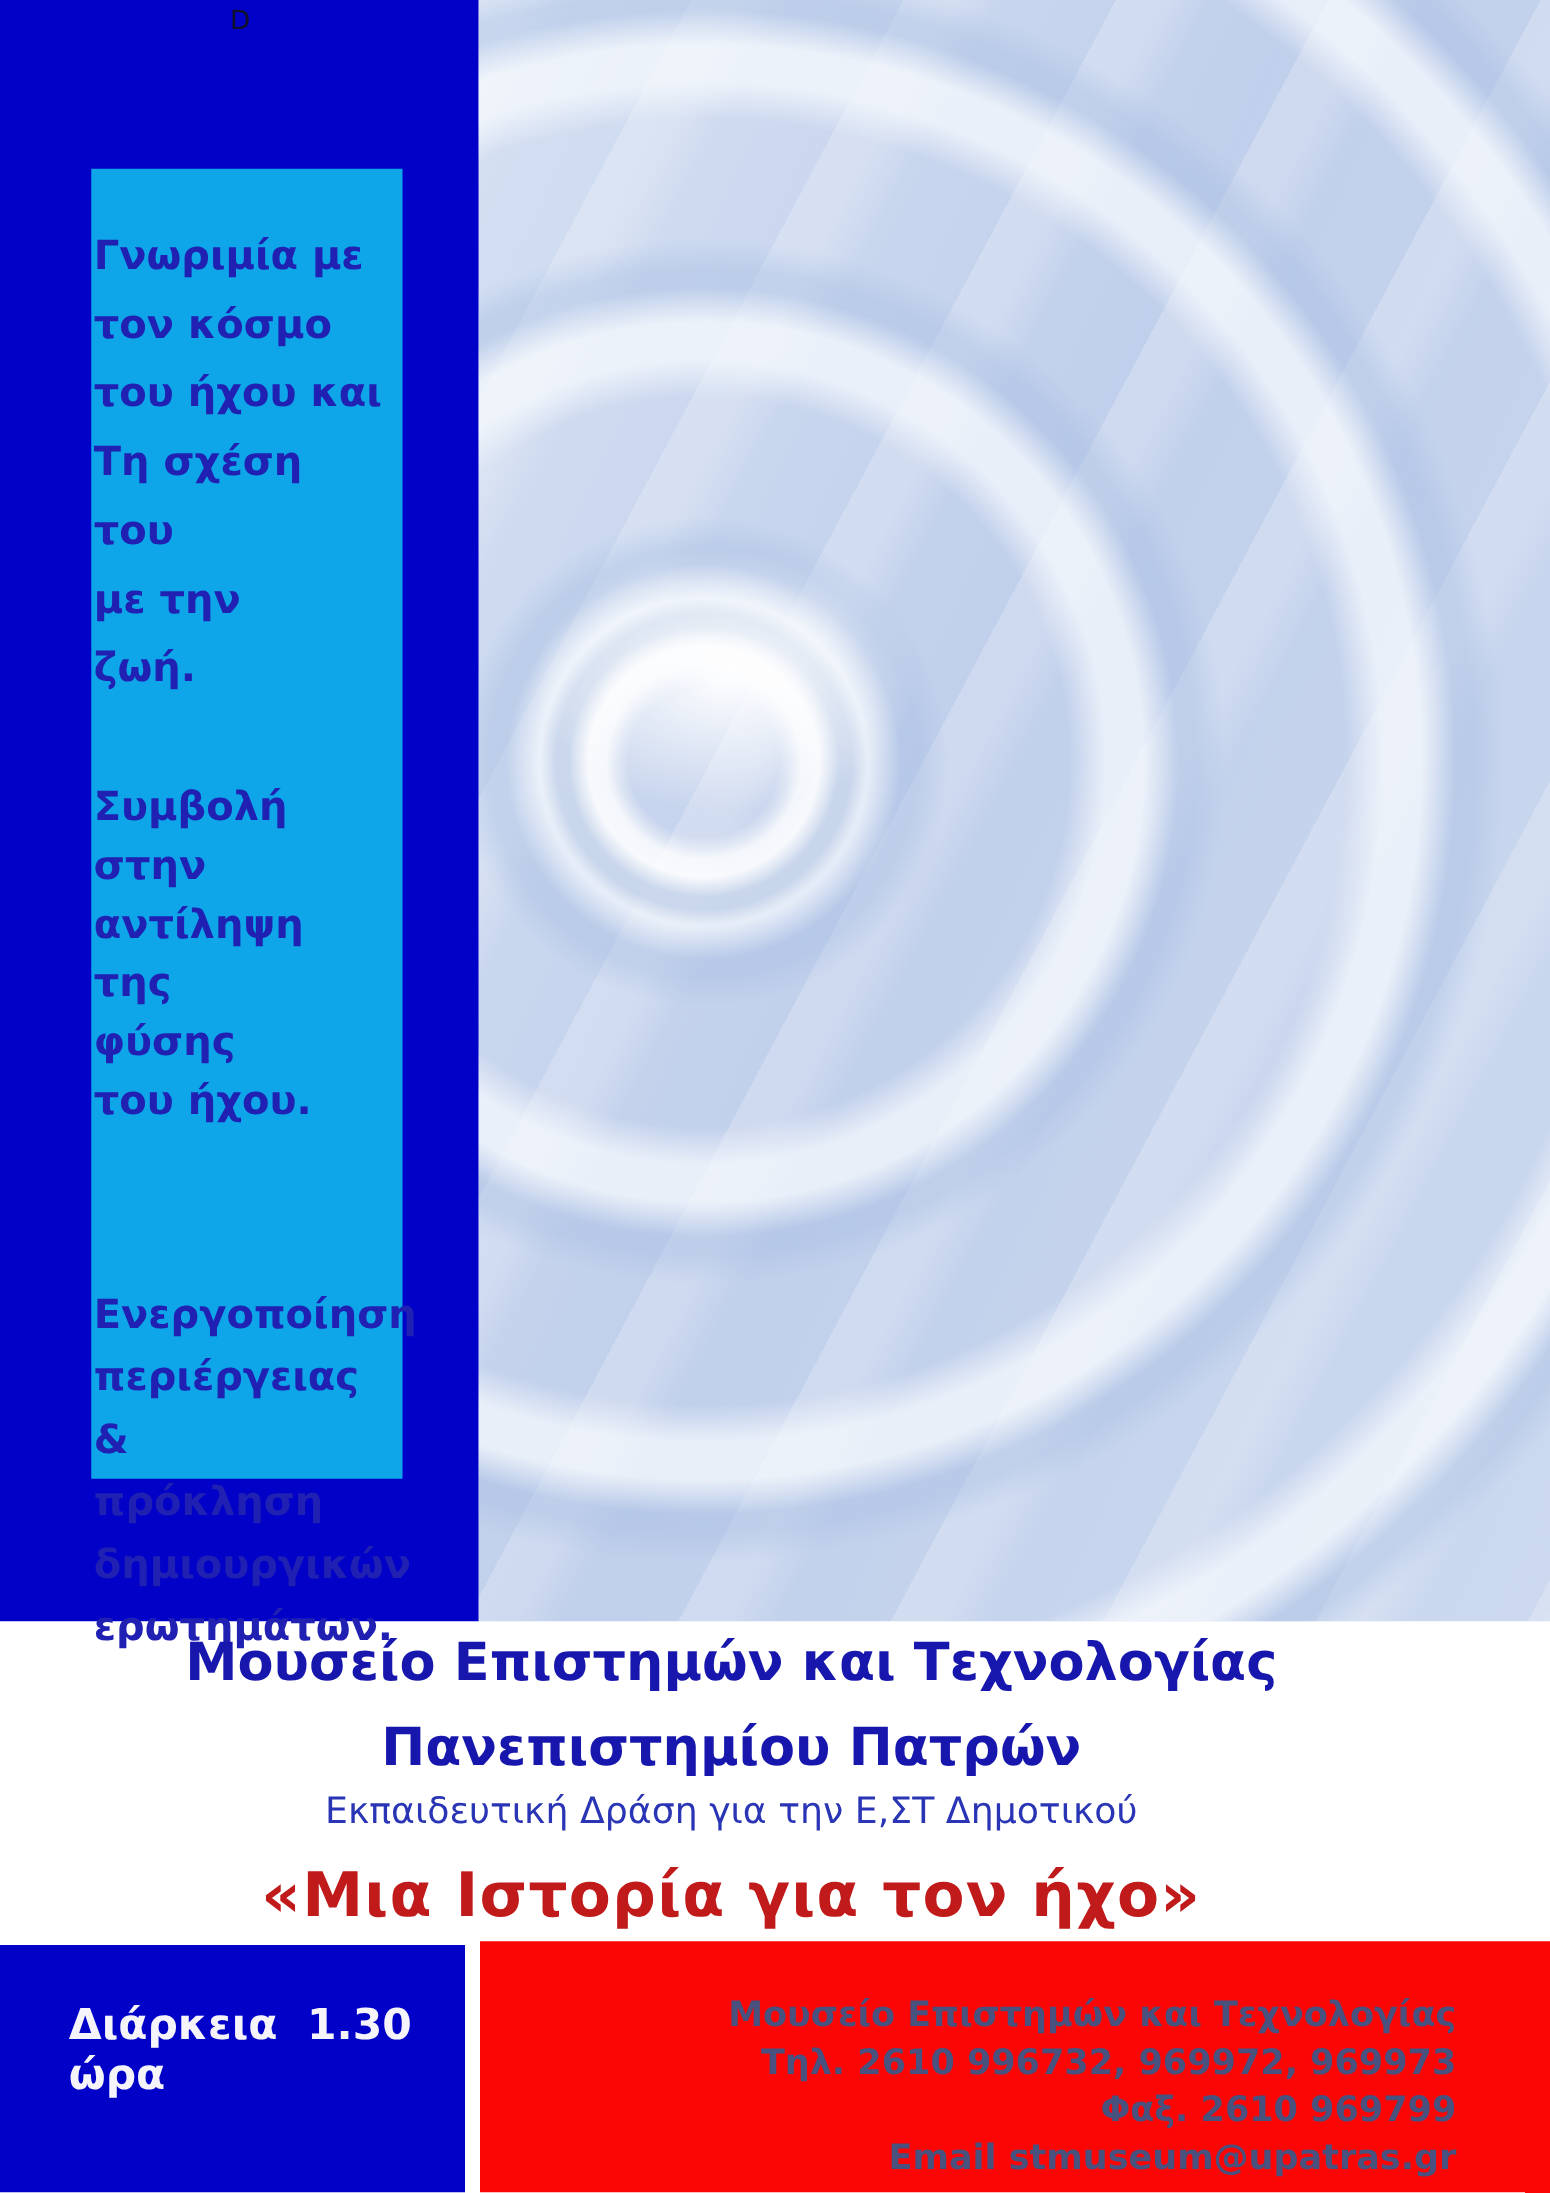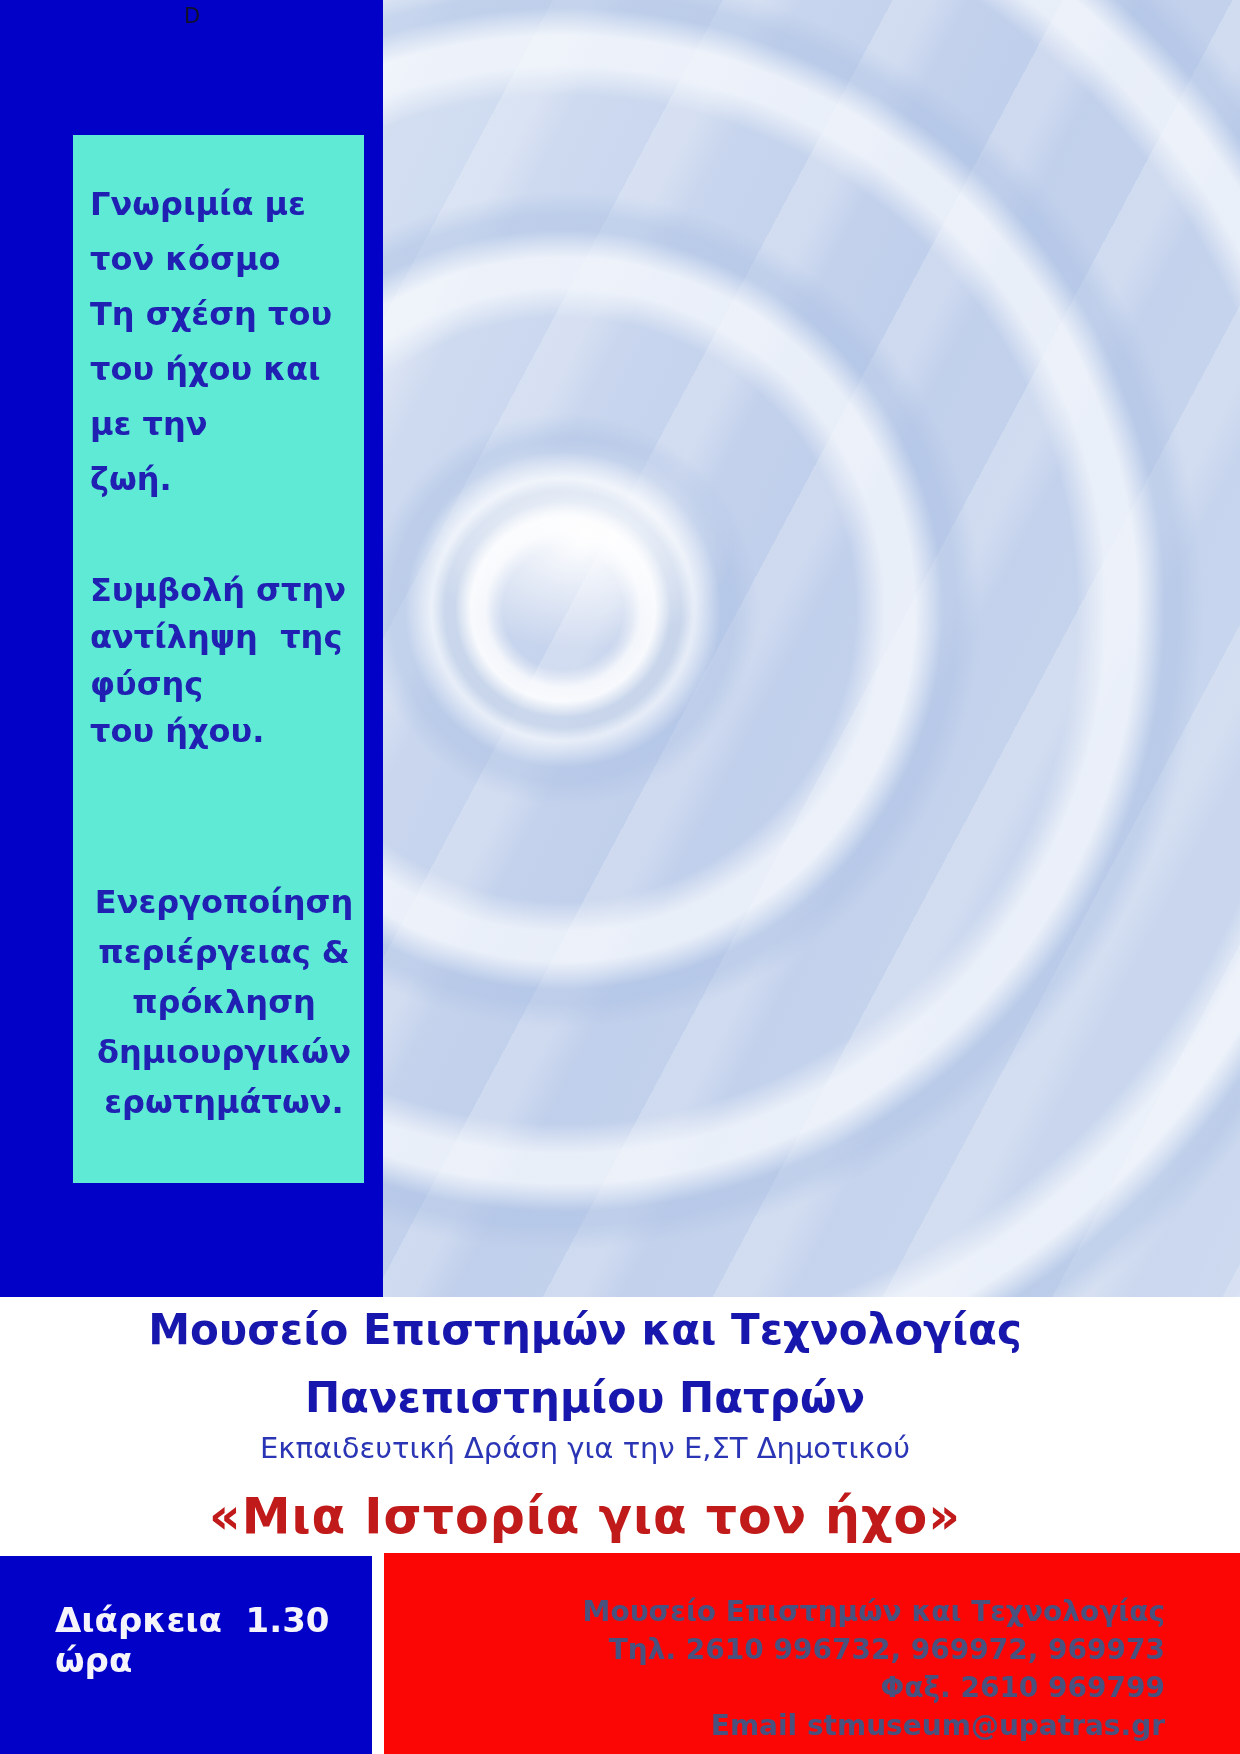--- a/index.html
+++ b/index.html
@@ -15,33 +15,33 @@
     position: absolute; left: 0; top: 0; width: 383px; height: 1297px;
     background: #0101c8;
   }
   .corner-letter {
     position: absolute; left: 184px; top: 4px;
     font-size: 21px; color: #10102a; font-weight: 400;
   }
 
   
   .white-box {
-    position: absolute; left: 73px; top: 135px; width: 291px; height: 1048px;
-    background: #5eead4;
+    position: absolute; left: 73px; top: 135px; width: 249px; height: 1048px;
+    background: #0ea5e9;
     box-sizing: border-box;
-    padding: 42px 6px 0 17px;
+    padding: 42px 6px 0 2px;
     color: #2020b2;
     font-weight: bold;
     font-size: 32px;
   }
   .para .line { white-space: pre-wrap; }
   .para-1 .line { line-height: 55px; }
   .para-2 { margin-top: 60px; }
   .para-2 .line { line-height: 47px; }
-  .para-3 { margin-top: 122px; text-align: center; }
+  .para-3 { margin-top: 122px; }
   .para-3 .line { line-height: 50px; }
 
   
   .ripple {
     position: absolute; left: 383px; top: 0; width: 857px; height: 1297px;
     background:
       radial-gradient(ellipse 220px 150px at 23% 42%, rgba(255,255,255,0.95), rgba(255,255,255,0) 70%),
       radial-gradient(circle at 21% 47%, rgba(255,255,255,0) 0 60px, rgba(255,255,255,0.75) 78px 92px, rgba(150,175,215,0.40) 108px 118px, rgba(255,255,255,0) 132px),
       repeating-radial-gradient(circle at 21% 47%, rgba(255,255,255,0) 0 70px, rgba(246,249,253,0.75) 100px 130px, rgba(168,190,227,0.42) 158px 172px, rgba(255,255,255,0) 196px 222px),
       repeating-linear-gradient(118deg, rgba(255,255,255,0.22) 0 34px, rgba(255,255,255,0) 70px 150px),
@@ -84,22 +84,22 @@
 
 <div class="page">
 
   <div class="blue-band">
     <span class="corner-letter">D</span>
 
     <div class="white-box">
       <div class="para para-1">
         <div class="line">Γνωριμία με</div>
         <div class="line">τον κόσμο</div>
+        <div class="line">του ήχου και</div>
         <div class="line">Τη σχέση του</div>
-        <div class="line">του ήχου και</div>
         <div class="line">με την</div>
         <div class="line">ζωή.</div>
       </div>
       <div class="para para-2">
         <div class="line">Συμβολή στην</div>
         <div class="line">αντίληψη  της</div>
         <div class="line">φύσης</div>
         <div class="line">του ήχου.</div>
       </div>
       <div class="para para-3">

